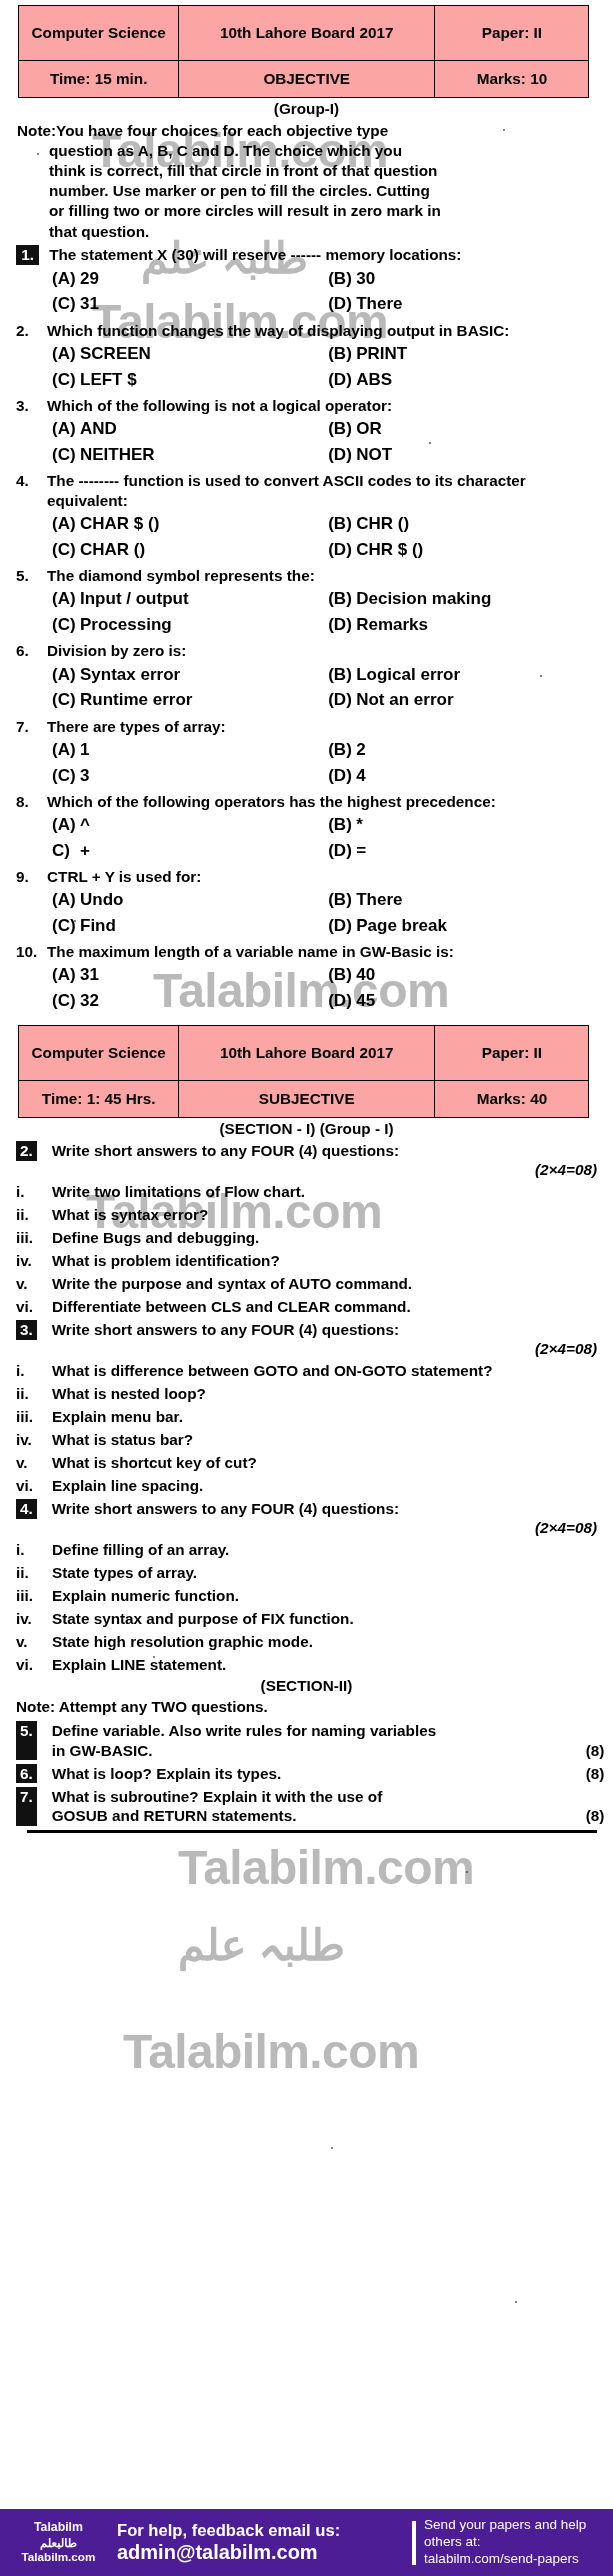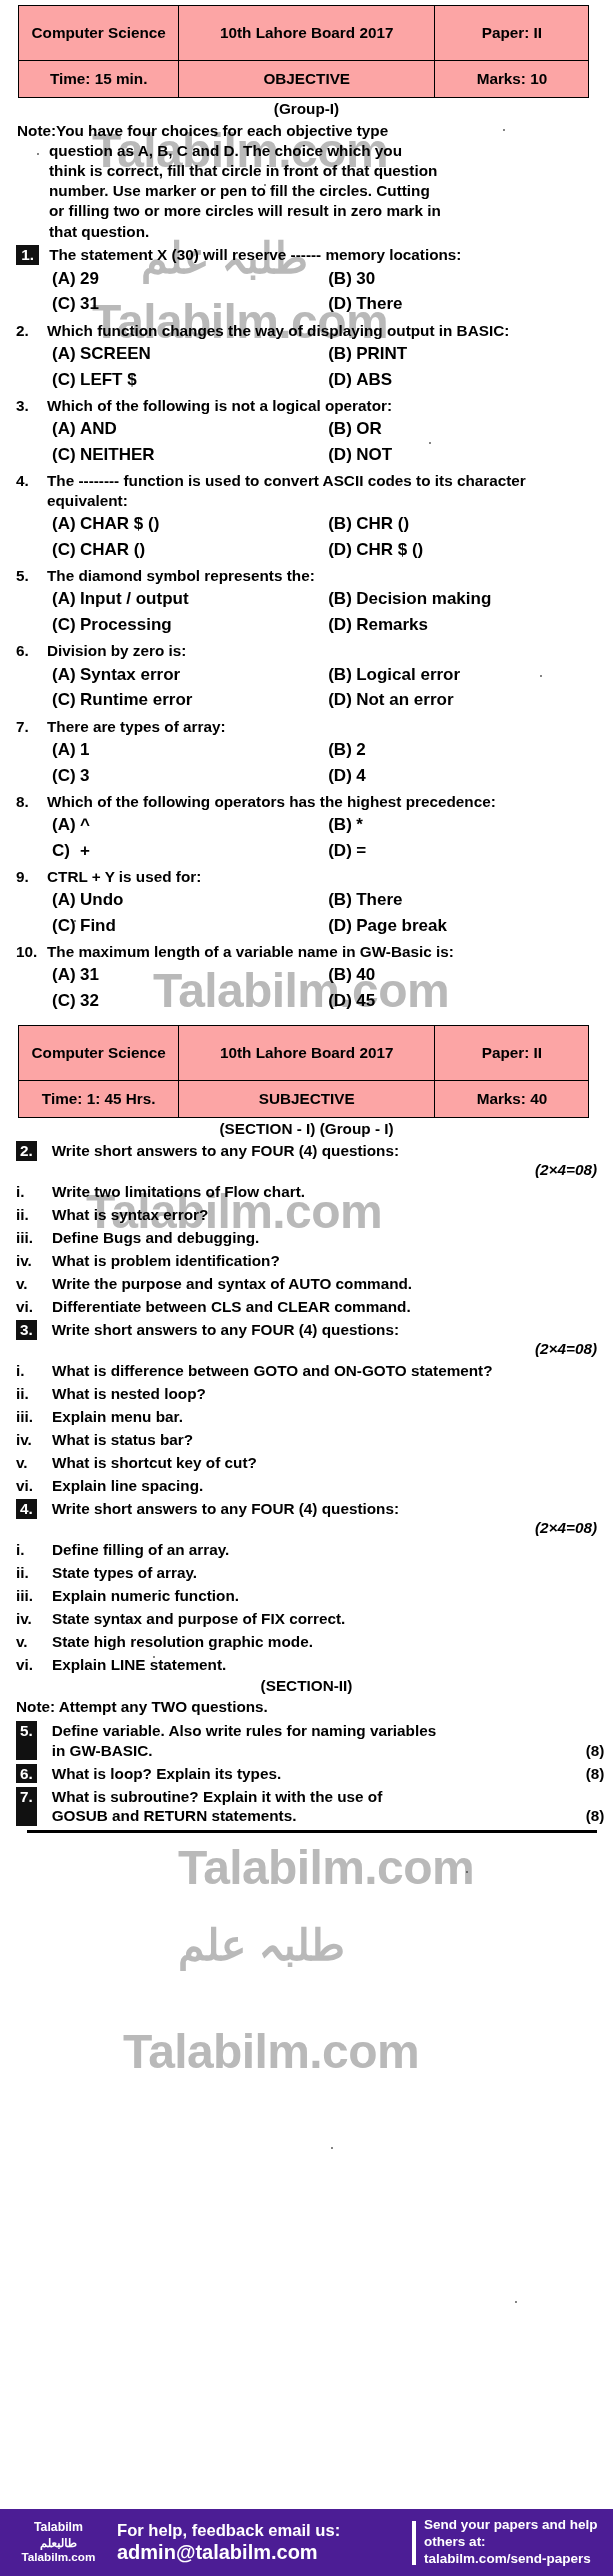--- a/index.html
+++ b/index.html
@@ -163,21 +163,21 @@
     font-weight:bold;
     padding-right:6.1px;
   }
   .footer .mid .m1{font-size:16.6px;}
   .footer .mid .m2{font-size:20px;}
   .footer .divider{
     width:3.1px;height:44px;background:#fff;margin:0 8.6px;
   }
   .footer .right{
     width:184px;
-    font-weight:bold;
+    font-weight:normal;
     font-size:13.5px;
     line-height:1.25;
     padding-right:4.9px;
   }
   .rule{
     position:relative;z-index:2;
     height:3.1px;background:#000;margin:3.7px 16px 0 27px;
   }
 </style>
 </head>
@@ -454,21 +454,21 @@
   <div class="sq">
       <span class="rn">ii.</span>
       <span class="body">State types of array.</span>
     </div>
   <div class="sq">
       <span class="rn">iii.</span>
       <span class="body">Explain numeric function.</span>
     </div>
   <div class="sq">
       <span class="rn">iv.</span>
-      <span class="body">State syntax and purpose of FIX correct.</span>
+      <span class="body">State syntax and purpose of FIX function.</span>
     </div>
   <div class="sq">
       <span class="rn">v.</span>
       <span class="body">State high resolution graphic mode.</span>
     </div>
   <div class="sq">
       <span class="rn">vi.</span>
       <span class="body">Explain LINE statement.</span>
     </div>
 

